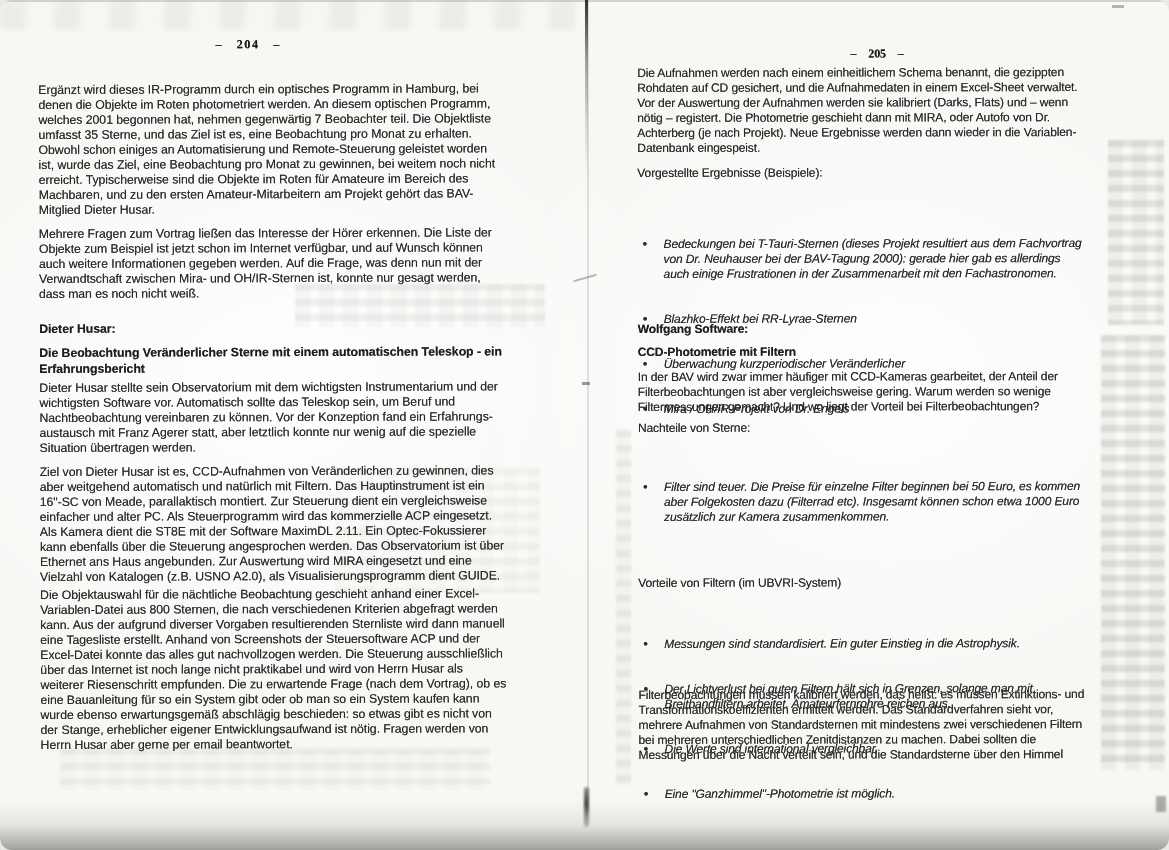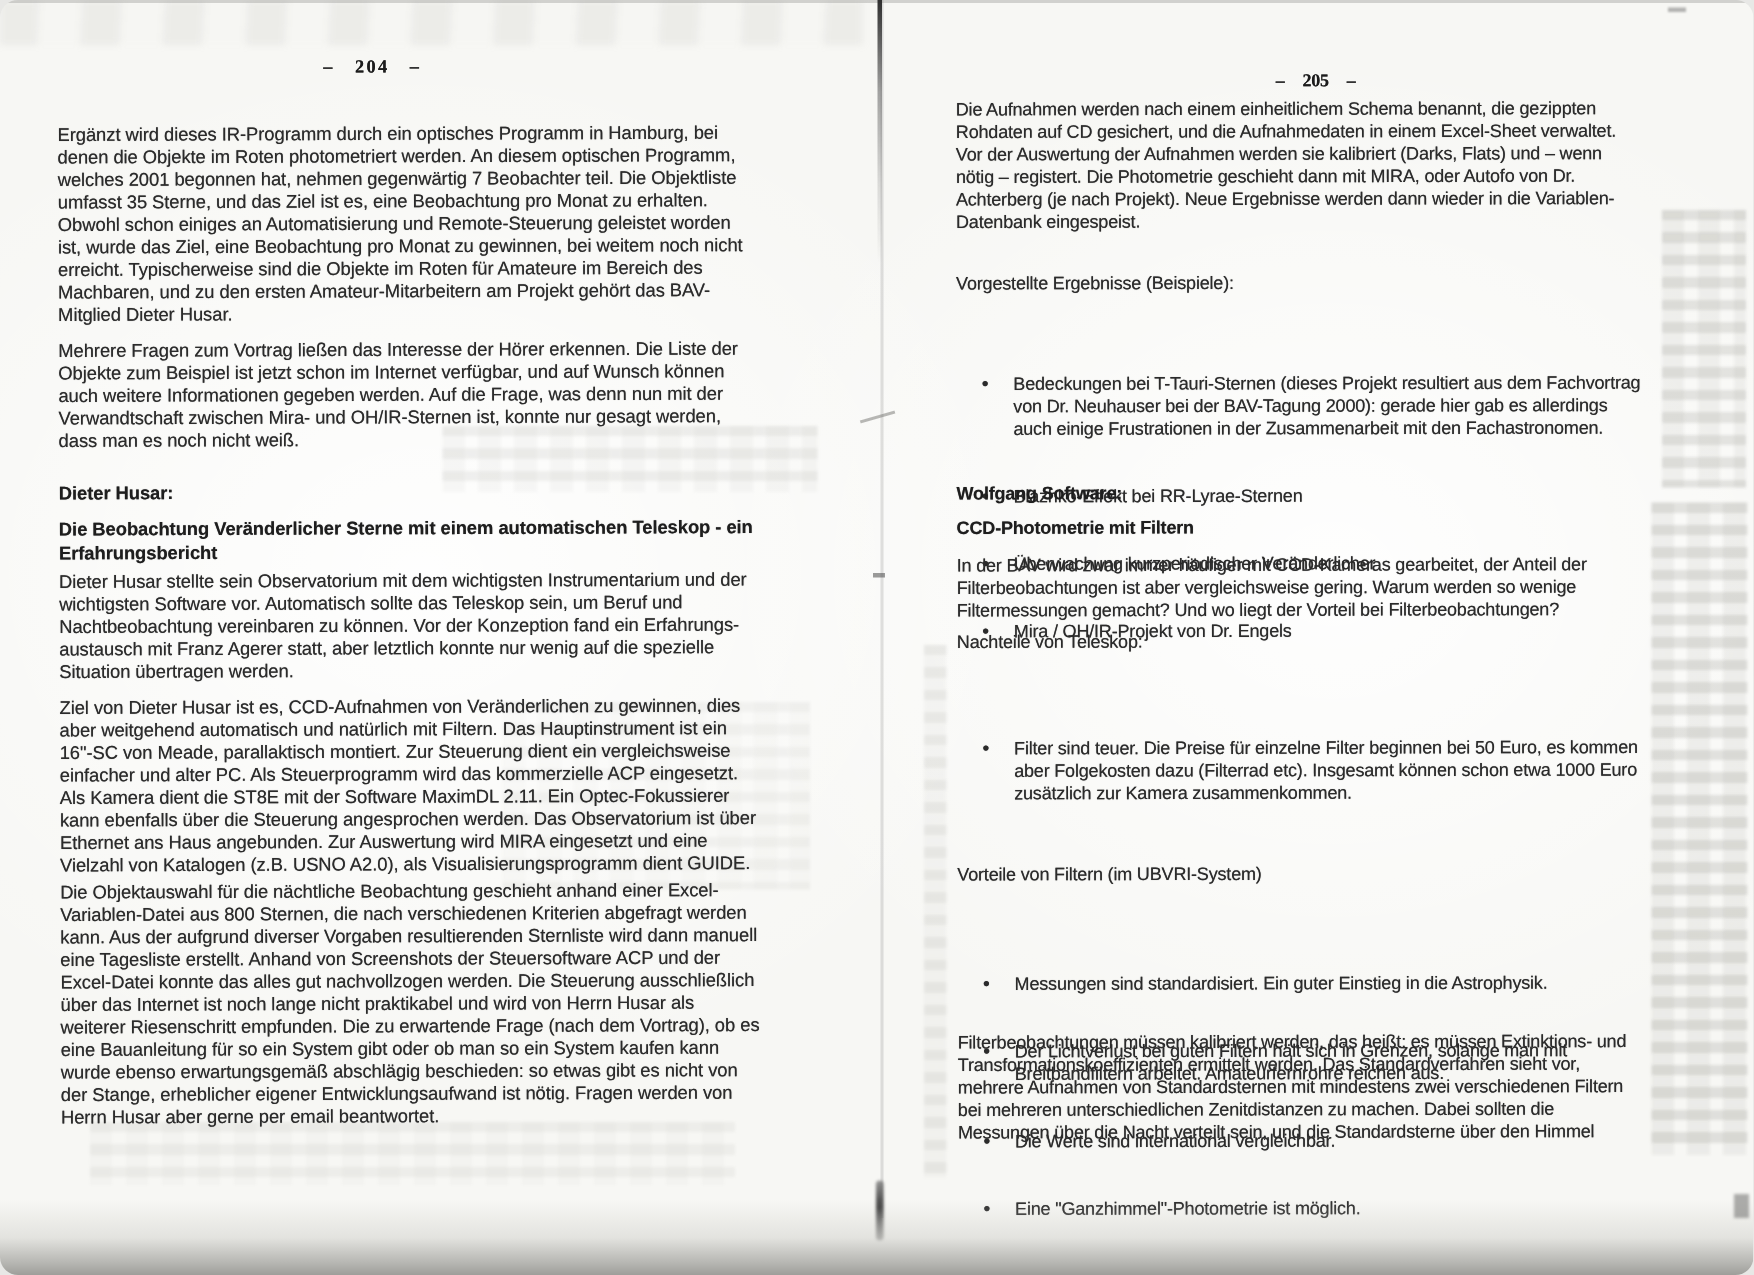--- a/index.html
+++ b/index.html
@@ -20,21 +20,21 @@
   .blk { position:absolute; left:0; white-space:pre; line-height:15px; letter-spacing:-0.06px;
          text-shadow:0 0 .45px rgba(45,45,45,.75); }
   .page-left  .blk { font-size:12.3px; }
   .page-right .blk { font-size:12.05px; letter-spacing:-0.14px; }
   .pageno { font-family:"Liberation Serif", serif; font-size:15px; font-weight:bold;
             letter-spacing:1.5px; word-spacing:9px; text-align:center; color:#1c1c1c;
             text-shadow:0 0 .4px rgba(20,20,20,.8); }
   .page-left  .pageno { width:420px; }
   .page-right .pageno { width:480px; }
   .bold { font-weight:bold; color:#1e1e1e; }
-  ul.blist { margin:12px; padding:0; list-style:none; }
+  ul.blist { margin:0; padding:0; list-style:none;font-style:italic; }
   .blist li { position:relative; padding-left:26px; white-space:pre; }
   .blist li::before { content:"\2022"; position:absolute; left:5px; top:-1px; font-size:13px; }
   
   .art { position:absolute; pointer-events:none; }
   .top-hairline { left:0; top:0; width:1169px; height:1.5px; background:rgba(110,110,108,.28); }
   .topleft-mottle { left:0; top:0; width:575px; height:30px;
       background:repeating-linear-gradient(93deg, rgba(170,170,164,.14) 0 26px, rgba(225,225,220,.04) 26px 55px);
       filter:blur(2.5px); }
   .topright-speck { left:1112px; top:5px; width:12px; height:3px; background:rgba(95,95,95,.45); filter:blur(.6px); }
   .gutter-line { left:587px; top:0; width:1.6px; height:812px; background:rgba(125,125,122,.22); filter:blur(.4px); }
@@ -126,35 +126,35 @@
   </section>
 
   <section class="page page-right">
     <div class="blk pageno" style="top:47px">– 205 –</div>
     <div class="blk" style="top:66px">Die Aufnahmen werden nach einem einheitlichem Schema benannt, die gezippten
 Rohdaten auf CD gesichert, und die Aufnahmedaten in einem Excel-Sheet verwaltet.
 Vor der Auswertung der Aufnahmen werden sie kalibriert (Darks, Flats) und – wenn
 nötig – registert. Die Photometrie geschieht dann mit MIRA, oder Autofo von Dr.
 Achterberg (je nach Projekt). Neue Ergebnisse werden dann wieder in die Variablen-
 Datenbank eingespeist.</div>
-    <div class="blk" style="top:182px">Vorgestellte Ergebnisse (Beispiele):</div>
+    <div class="blk" style="top:166px">Vorgestellte Ergebnisse (Beispiele):</div>
     <ul class="blk blist" style="top:207px">
       <li>Bedeckungen bei T-Tauri-Sternen (dieses Projekt resultiert aus dem Fachvortrag
 von Dr. Neuhauser bei der BAV-Tagung 2000): gerade hier gab es allerdings
 auch einige Frustrationen in der Zusammenarbeit mit den Fachastronomen.</li>
       <li>Blazhko-Effekt bei RR-Lyrae-Sternen</li>
       <li>Überwachung kurzperiodischer Veränderlicher</li>
       <li>Mira / OH/IR-Projekt von Dr. Engels</li>
     </ul>
     <div class="blk bold" style="top:322px">Wolfgang Software:</div>
     <div class="blk bold" style="top:345px">CCD-Photometrie mit Filtern</div>
     <div class="blk" style="top:370px">In der BAV wird zwar immer häufiger mit CCD-Kameras gearbeitet, der Anteil der
 Filterbeobachtungen ist aber vergleichsweise gering. Warum werden so wenige
 Filtermessungen gemacht? Und wo liegt der Vorteil bei Filterbeobachtungen?</div>
-    <div class="blk" style="top:421px">Nachteile von Teleskop:</div>
+    <div class="blk" style="top:421px">Nachteile von Sterne:</div>
     <ul class="blk blist" style="top:450px">
       <li>Filter sind teuer. Die Preise für einzelne Filter beginnen bei 50 Euro, es kommen
 aber Folgekosten dazu (Filterrad etc). Insgesamt können schon etwa 1000 Euro
 zusätzlich zur Kamera zusammenkommen.</li>
     </ul>
     <div class="blk" style="top:576px">Vorteile von Filtern (im UBVRI-System)</div>
     <ul class="blk blist" style="top:607px">
       <li>Messungen sind standardisiert. Ein guter Einstieg in die Astrophysik.</li>
       <li>Der Lichtverlust bei guten Filtern hält sich in Grenzen, solange man mit
 Breitbandfiltern arbeitet. Amateurfernrohre reichen aus.</li>

